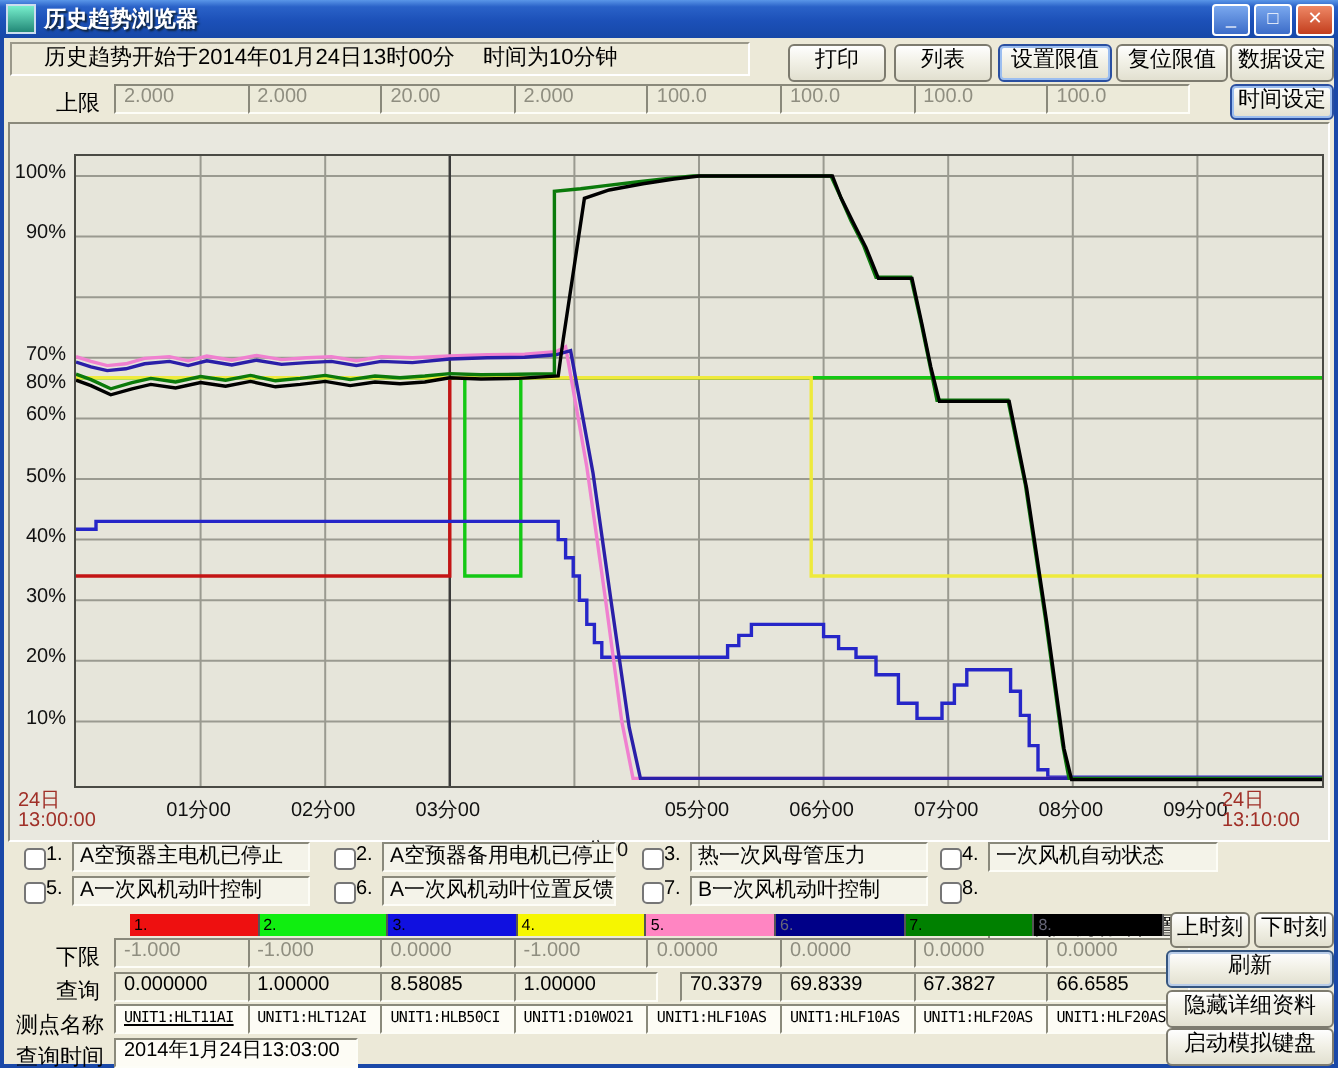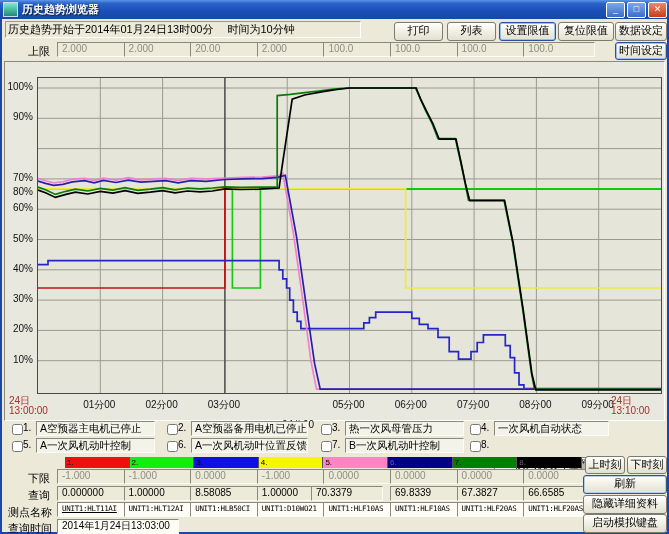--- a/index.html
+++ b/index.html
@@ -20,21 +20,21 @@
   .btn{position:absolute;font-size:11px;line-height:15px;text-align:center;color:#000;cursor:default;
     background:linear-gradient(#fefefe,#f2f1e7 45%,#e2e0d0);border:1px solid #7d7b6f;border-radius:3px;white-space:nowrap;overflow:hidden;}
   .btn.hl{border:1px solid #2a4fa0;box-shadow:inset 0 0 0 1px #9cbef0;}
   .btn.def{border:1px solid #35557f;box-shadow:inset 0 0 0 1px #b8cce8;}
   .field{position:absolute;border:1px solid;border-color:#8a897b #fdfdf7 #fdfdf7 #8a897b;
     background:#ecead9;font-size:10px;line-height:12px;padding:0 4px;overflow:hidden;white-space:nowrap;color:#000;}
   .field.gray{color:#8f8e80;}
   .field.white{background:#fdfcf5;}
   
   #infobar{position:absolute;left:5px;top:21px;width:352px;height:15px;background:#ece9d8;
-    border:1px solid;border-color:#9a988a #fff #fff #9a988a;font-size:11px;line-height:14px;padding-left:2px;}
+    border:1px solid;border-color:#9a988a #fff #fff #9a988a;font-size:11px;line-height:14px;padding-left:16px;}
   
   #chartbox{position:absolute;left:4px;top:61px;width:659px;height:358px;background:#e9e8df;
     border:1px solid;border-color:#8a897b #fff #fff #8a897b;}
   #plot{position:absolute;left:32px;top:15px;width:623px;height:315px;border:1px solid #4a4a44;background:#e6e5da;}
   #plot svg{display:block;}
   .ylab{position:absolute;width:28px;text-align:right;font-size:10px;color:#111;}
   .xlab{position:absolute;width:52px;text-align:center;font-size:10px;color:#111;}
   .cornerlab{position:absolute;font-size:10px;line-height:10px;color:#a03028;white-space:nowrap;}
   
   .chk{position:absolute;width:11px;height:11px;background:#fff;border:1px solid #6a6a5f;}
@@ -192,21 +192,21 @@
       <div class="field gray" style="left: 456.6px; top: 469px; width: 62px; height: 13px;">0.0000</div>
       <div class="field gray" style="left: 523.2px; top: 469px; width: 62px; height: 13px;">0.0000</div>
     </div>
 
   <div class="lbl" style="left:28px;top:488px">查询</div>
   <div id="query-row">
       <div class="field" style="left: 57px; top: 486px; width: 62px; height: 13px;">0.000000</div>
       <div class="field" style="left: 123.6px; top: 486px; width: 62px; height: 13px;">1.00000</div>
       <div class="field" style="left: 190.2px; top: 486px; width: 62px; height: 13px;">8.58085</div>
       <div class="field" style="left: 256.8px; top: 486px; width: 62px; height: 13px;">1.00000</div>
-      <div class="field" style="left: 311px; top: 486px; width: 62px; height: 13px;">70.3379</div>
+      <div class="field" style="left: 340px; top: 486px; width: 62px; height: 13px;">70.3379</div>
       <div class="field" style="left: 390px; top: 486px; width: 62px; height: 13px;">69.8339</div>
       <div class="field" style="left: 456.6px; top: 486px; width: 62px; height: 13px;">67.3827</div>
       <div class="field" style="left: 523.2px; top: 486px; width: 62px; height: 13px;">66.6585</div>
     </div>
 
   <div class="lbl" style="left:8px;top:505px">测点名称</div>
   <div id="points-row">
       <div class="field ptfield" style="left: 57px; top: 502px; width: 62px; height: 13px; text-decoration: underline;">UNIT1:HLT11AI</div>
       <div class="field ptfield" style="left: 123.6px; top: 502px; width: 62px; height: 13px;">UNIT1:HLT12AI</div>
       <div class="field ptfield" style="left: 190.2px; top: 502px; width: 62px; height: 13px;">UNIT1:HLB50CI</div>

